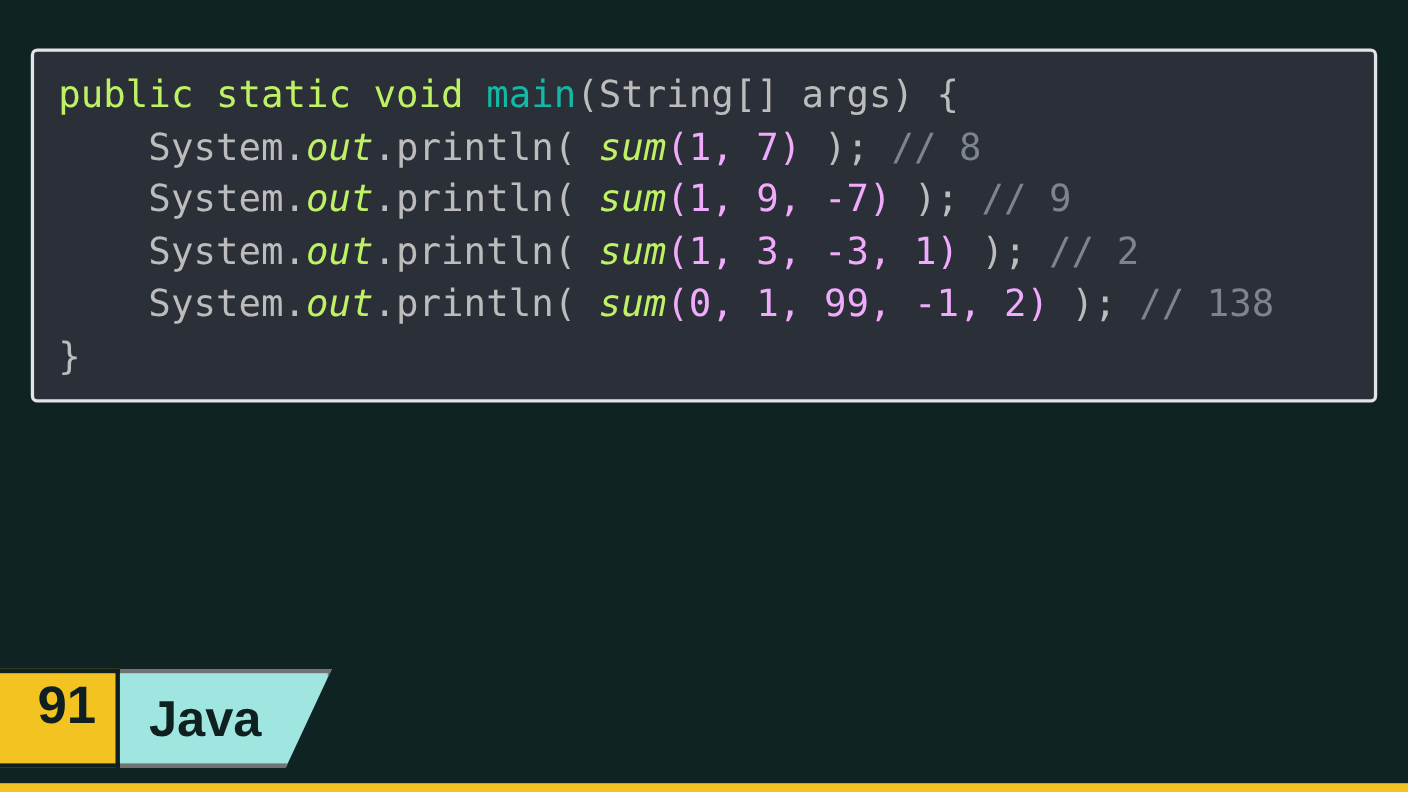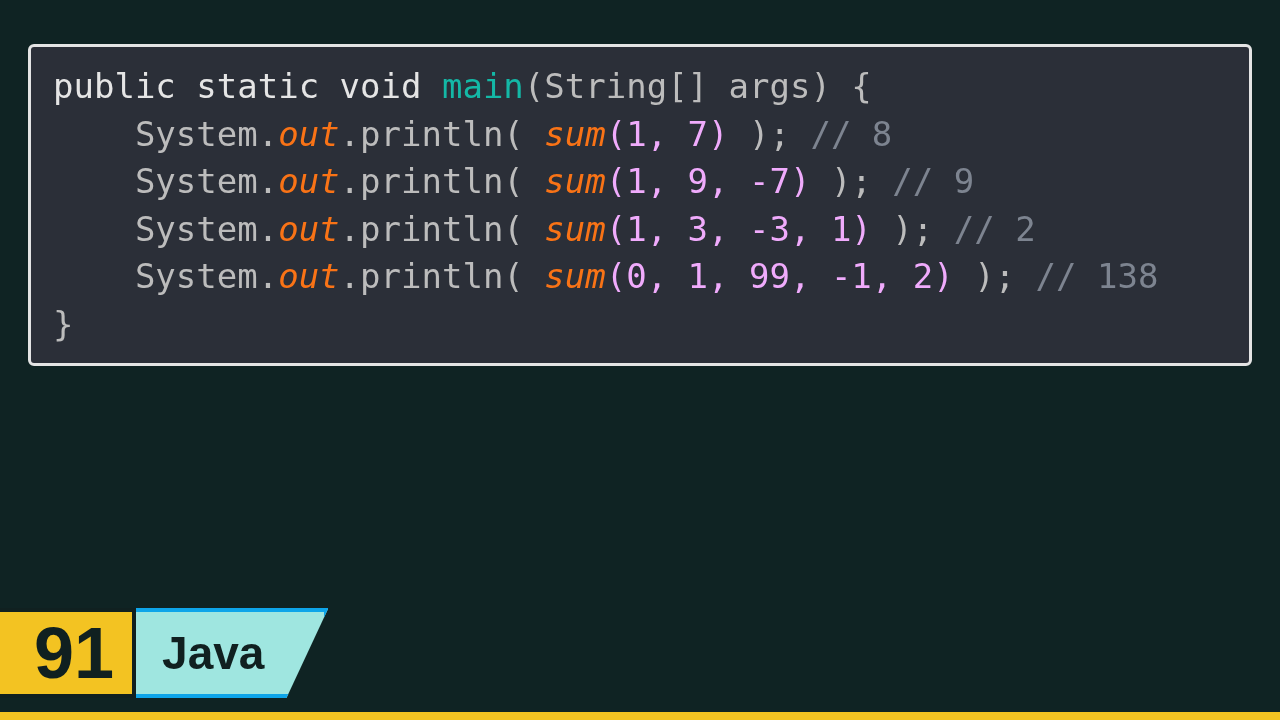--- a/index.html
+++ b/index.html
@@ -26,56 +26,56 @@
     border-radius: 6px;
     background: #2b2f38;
     padding: 16px 22px 14px 22px;
     font-family: "Consolas", "Menlo", monospace;
     font-size: 34px;
     line-height: 1.4;
     color: #bcbcbc;
     white-space: pre;
     overflow: hidden;
   }
-  .kw   { color: #e5e5e5; }          
+  .kw   { color: #bef264; }          
   .mname{ color: #14b8a6; }          
-  .itl  { color: #f97316; font-style: italic; } 
+  .itl  { color: #bef264; font-style: italic; } 
   .num  { color: #f0abfc; }          
   .cmt  { color: #7d8490; }          
   .plain{ color: #bcbcbc; text-align: right; }
 
   .footer {
     position: absolute;
     left: 0;
     bottom: 22px;
     display: flex;
     align-items: stretch;
     height: 90px;
   }
   .num-badge {
     background: #f3c322;
     color: #102020;
     font-weight: 900;
-    font-size: 72px;
+    font-size: 48px;
     line-height: 1;
     padding: 6px 18px 6px 34px;
     border: 4px solid #102020;
     border-left: none;
     display: flex;
-    align-items: center;
+    align-items: flex-start;
     position: relative;
     z-index: 2;
     font-family: "Arial Black", Arial, sans-serif;
   }
   .lang-badge {
     position: relative;
     margin-left: -4px;
     background: #9fe6e0;
     color: #102020;
-    border: 4px solid #0ea5e9;
+    border: 4px solid #737373;
     display: flex;
     align-items: center;
     padding: 0 60px 0 26px;
     font-weight: 900;
     font-size: 46px;
     clip-path: polygon(0 0, 100% 0, calc(100% - 42px) 100%, 0 100%);
     z-index: 1;
     font-family: "Arial Black", Arial, sans-serif;
   }
   .underline {

